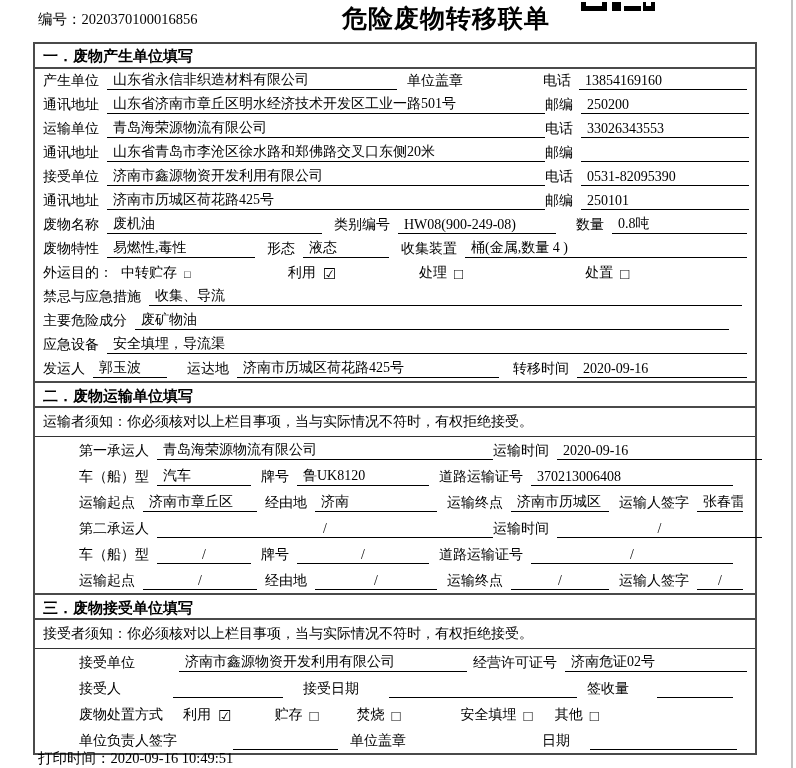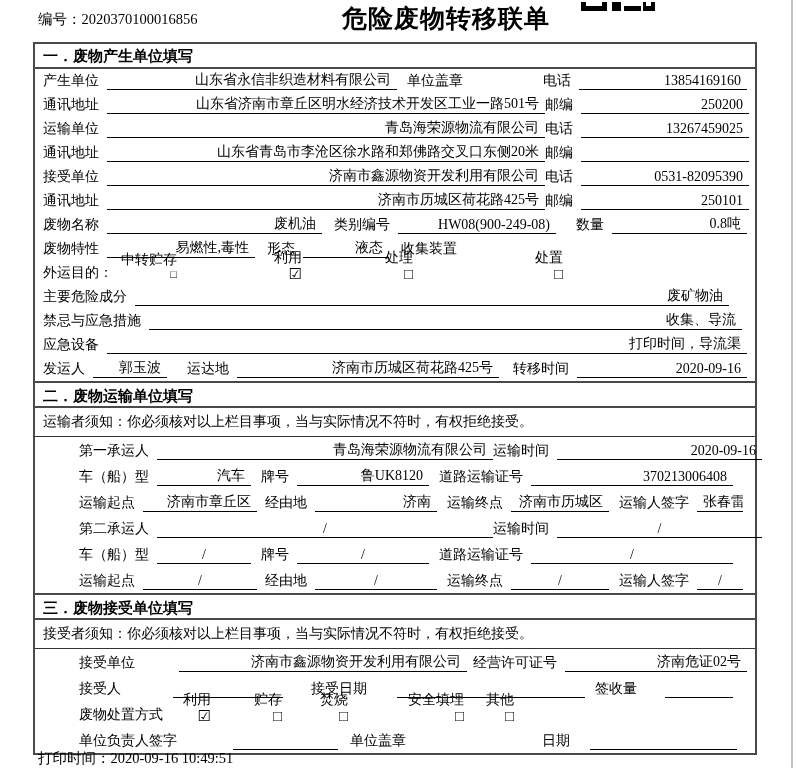--- a/index.html
+++ b/index.html
@@ -17,25 +17,25 @@
 
   .form { position:absolute; left:33px; top:42px; width:724px; border:2px solid #4a4a4a; background:#fff; }
   .sec-head { font-weight:bold; font-size:15px; padding:0 8px; height:25px; line-height:24px;
               border-bottom:2px solid #4a4a4a; white-space:nowrap; }
   .sec-head.mid { border-top:2px solid #4a4a4a; height:27px; line-height:26px; }
   .notice { height:29px; line-height:28px; padding:0 8px; border-bottom:1px solid #333; white-space:nowrap; }
 
   .frow { display:flex; align-items:flex-end; height:24px; padding:0 8px 3px 8px; white-space:nowrap; }
   .s2 .frow, .s3 .frow { height:26px;padding-left:44px; }
   .lbl { flex:none; margin-right:8px; }
-  .u   { border-bottom:1px solid #000; padding:0 6px; flex:none; overflow:hidden;text-align:right; }
+  .u   { border-bottom:1px solid #000; padding:0 6px; flex:none; overflow:hidden; }
   .uc  { text-align:center; }
   .grow  { flex:1 1 auto; }
   .ufill { flex:1 1 auto; }
-  .opt { display:inline-flex; align-items:flex-end;flex-direction:column; }
+  .opt { display:inline-flex; align-items:flex-end; }
   .box { margin-left:7px; font-size:15px; line-height:1; }
   .box.sm { font-size:11px; padding-bottom:2px; }
   .print-time { position:absolute; left:38px; top:749px; font-size:14.5px; white-space:nowrap; }
 </style>
 </head>
 <body>
 
 <div class="serial"><span>编号：</span><span>2020370100016856</span></div>
 
 <div class="title">危险废物转移联单</div>
@@ -72,21 +72,21 @@
     <span class="grow"></span>
     <span class="lbl">邮编</span>
     <span class="u" style="width:168px">250200</span>
   </div>
 
   <div class="frow">
     <span class="lbl">运输单位</span>
     <span class="u" style="width:438px">青岛海荣源物流有限公司</span>
     <span class="grow"></span>
     <span class="lbl">电话</span>
-    <span class="u" style="width:168px">13267459025</span>
+    <span class="u" style="width:168px">33026343553</span>
   </div>
 
   <div class="frow">
     <span class="lbl">通讯地址</span>
     <span class="u" style="width:438px">山东省青岛市李沧区徐水路和郑佛路交叉口东侧20米</span>
     <span class="grow"></span>
     <span class="lbl">邮编</span>
     <span class="u" style="width:168px"></span>
   </div>
 
@@ -114,20 +114,21 @@
     <span class="lbl" style="margin-left:20px">数量</span>
     <span class="u ufill">0.8吨</span>
   </div>
 
   <div class="frow">
     <span class="lbl">废物特性</span>
     <span class="u" style="width:148px">易燃性,毒性</span>
     <span class="lbl" style="margin-left:12px">形态</span>
     <span class="u" style="width:86px">液态</span>
     <span class="lbl" style="margin-left:12px">收集装置</span>
+    <span class="u ufill">桶(金属,数量 4 )</span>
   </div>
 
   <div class="frow">
     <span class="lbl">外运目的：</span>
     <span class="opt">
       <span>中转贮存</span>
       <span class="box sm">□</span>
     </span>
     <span class="opt" style="margin-left:97px">
       <span>利用</span>
@@ -137,32 +138,32 @@
       <span>处理</span>
       <span class="box">□</span>
     </span>
     <span class="opt" style="margin-left:122px">
       <span>处置</span>
       <span class="box">□</span>
     </span>
   </div>
 
   <div class="frow">
+    <span class="lbl">禁忌与应急措施</span>
+    <span class="u ufill" style="margin-right:5px">收集、导流</span>
+  </div>
+
+  <div class="frow">
     <span class="lbl">主要危险成分</span>
     <span class="u ufill" style="margin-right:18px">废矿物油</span>
   </div>
 
   <div class="frow">
-    <span class="lbl">禁忌与应急措施</span>
-    <span class="u ufill" style="margin-right:5px">收集、导流</span>
-  </div>
-
-  <div class="frow">
     <span class="lbl">应急设备</span>
-    <span class="u ufill">打印时间，导流渠</span>
+    <span class="u ufill">安全填埋，导流渠</span>
   </div>
 
   <div class="frow">
     <span class="lbl">发运人</span>
     <span class="u" style="width:74px">郭玉波</span>
     <span class="lbl" style="margin-left:20px">运达地</span>
     <span class="u" style="width:262px">济南市历城区荷花路425号</span>
     <span class="lbl" style="margin-left:14px">转移时间</span>
     <span class="u ufill">2020-09-16</span>
   </div>
@@ -241,21 +242,21 @@
     <div class="frow">
       <span class="lbl">接受单位</span>
       <span class="u" style="width:288px;margin-left:36px">济南市鑫源物资开发利用有限公司</span>
       <span class="lbl" style="margin-left:6px">经营许可证号</span>
       <span class="u ufill">济南危证02号</span>
     </div>
 
     <div class="frow">
       <span class="lbl">接受人</span>
       <span class="u" style="width:110px;margin-left:44px"></span>
-      <span class="lbl" style="margin-left:28px">接受日期</span>
+      <span class="lbl" style="margin-left:20px">接受日期</span>
       <span class="u" style="width:188px;margin-left:22px"></span>
       <span class="lbl" style="margin-left:10px">签收量</span>
       <span class="u ufill" style="margin-left:20px;margin-right:14px"></span>
     </div>
 
     <div class="frow">
       <span class="lbl">废物处置方式</span>
       <span class="opt" style="margin-left:12px">
         <span>利用</span>
         <span class="box">☑</span>

